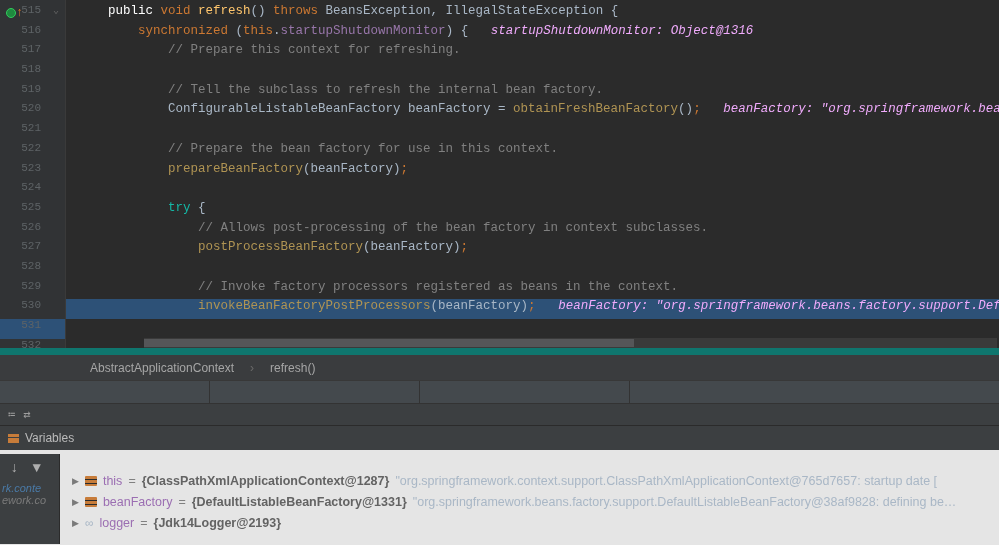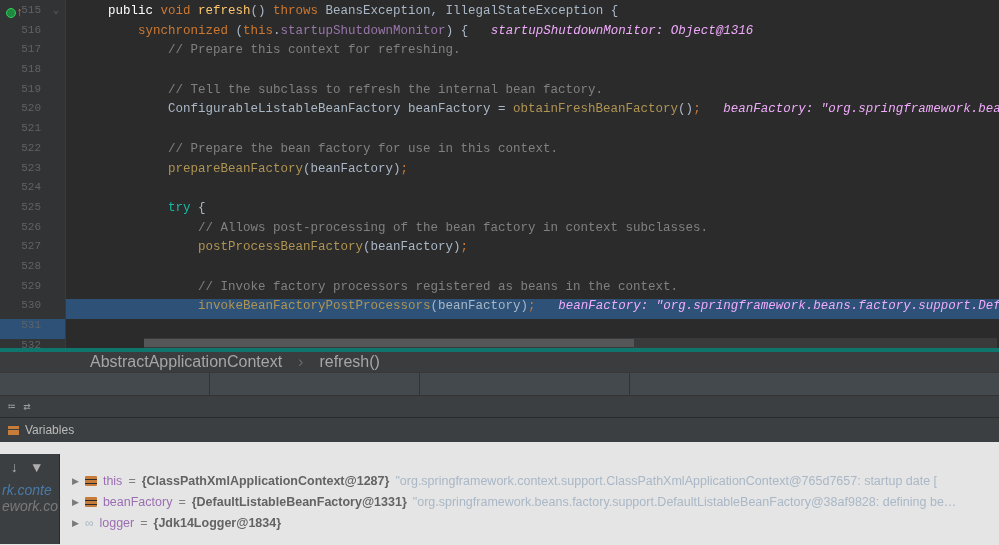--- a/index.html
+++ b/index.html
@@ -83,29 +83,29 @@
     bottom: 0; left: 78px; right: 2px;
     height: 10px;
     background: #3a3a3a;
   }
   .hscroll-thumb {
     position: absolute; left: 0; top: 1px;
     width: 490px; height: 8px;
     background: #555658;
   }
   .breadcrumb {
-    height: 24px;
+    height: 32px;
     display: flex; align-items: center;
     padding-left: 90px;
     background: #3a3c3e;
     color: #a6a6a6;
     font-family: "Segoe UI", sans-serif;
-    font-size: 16px;
+    font-size: 12px;
     gap: 16px;
-    border-top: 4px solid #0f766e;
+    border-top: 7px solid #0f766e;
   }
   .crumb-sep { color: #6a6a6a; }
   .tab-strip {
     height: 24px;
     background: #44494d;
     border-top: 1px solid #383838;
     border-bottom: 1px solid #333;
     display: flex;
   }
   .tab-strip div {
@@ -141,21 +141,21 @@
     width: 60px; height: 90px;
     background: #3c3f41;
     border-right: 1px solid #2b2b2b;
   }
   .left-rail .row1 {
     display: flex; gap: 14px; padding: 6px 10px;
     color: #aeaeae; font-size: 14px;
   }
   .left-rail .thread {
     font-family: "Segoe UI", sans-serif;
-    font-size: 14px; color: #4a7aa7;
+    font-size: 11px; color: #4a7aa7;
     padding-left: 2px;
     word-break: break-all;
     font-style: italic;
   }
   .var-list {
     position: absolute;
     left: 64px; right: 0; top: 470px;
     font-family: "Segoe UI", sans-serif;
     font-size: 12.5px;
   }
@@ -328,15 +328,15 @@
     <span class="vname">beanFactory</span>
     <span class="veq">=</span>
     <span class="vtype">{DefaultListableBeanFactory@1331}</span>
     <span class="vtostr">"org.springframework.beans.factory.support.DefaultListableBeanFactory@38af9828: defining be…</span>
   </div>
   <div class="var-row">
     <span class="var-arrow">▶</span>
     <span class="var-icon link">∞</span>
     <span class="vname">logger</span>
     <span class="veq">=</span>
-    <span class="vtype">{Jdk14Logger@1834}</span>
+    <span class="vtype">{Jdk14Logger@2193}</span>
   </div>
 </div>
 
 </body></html>

